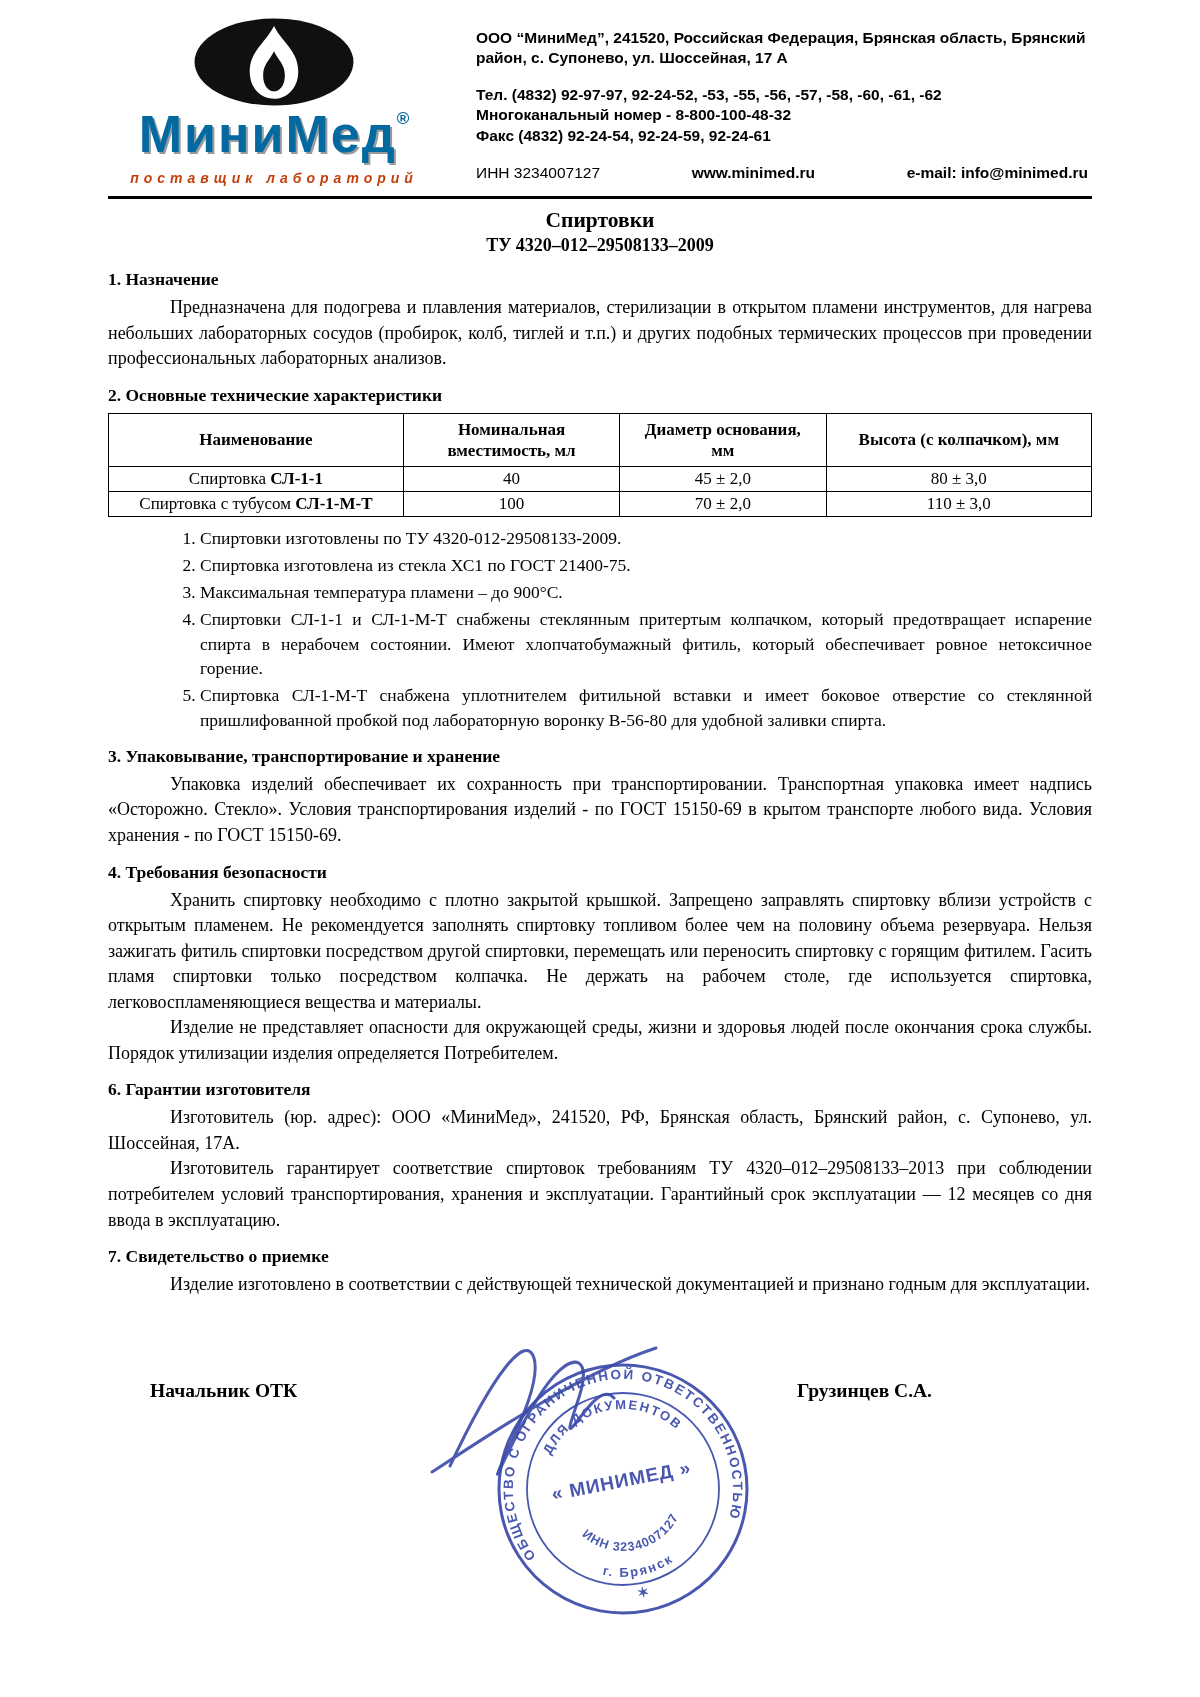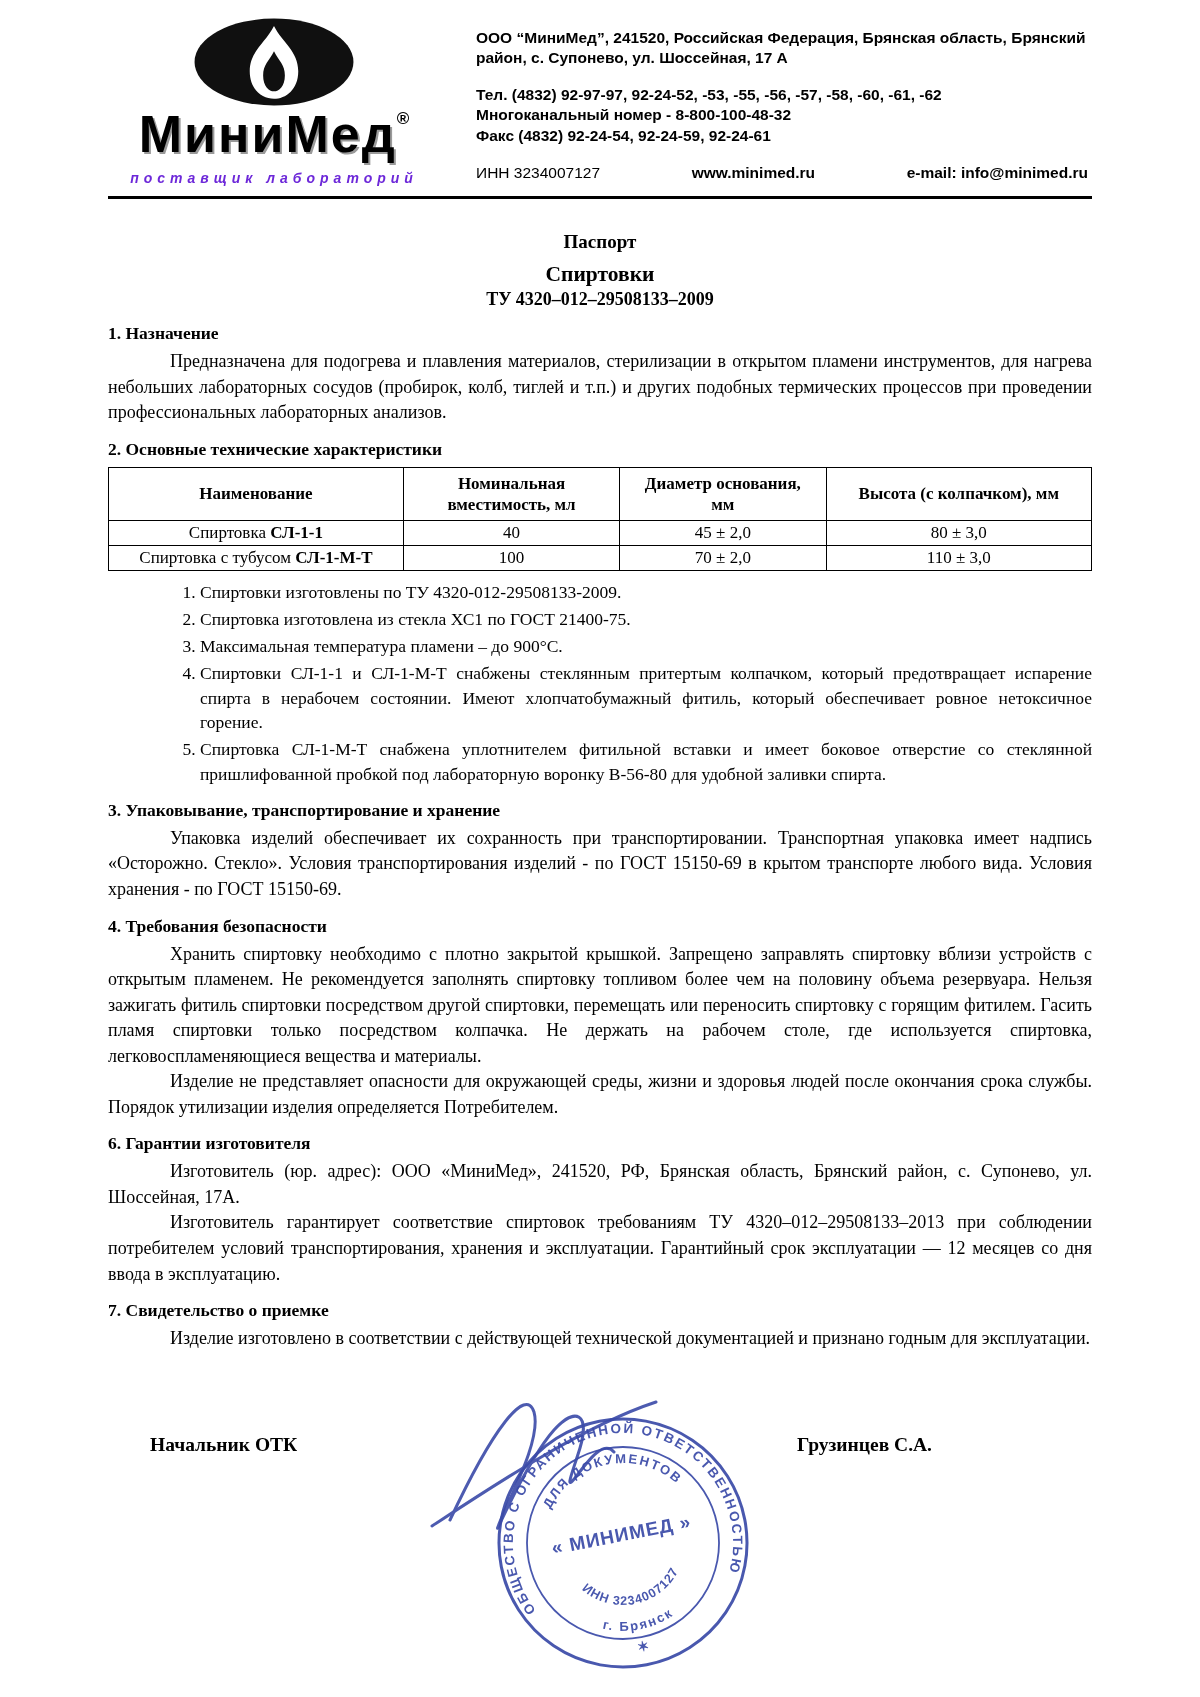--- a/index.html
+++ b/index.html
@@ -4,23 +4,23 @@
 <style>
   * { margin:0; padding:0; box-sizing:border-box; }
   html,body { background:#fff; }
   body { width:1200px; font-family:"Liberation Serif", serif; color:#000; }
   .page { width:1200px; height:1697px; padding:14px 108px 0; background:#fff; position:relative; overflow:hidden; }
 
   
   .header { display:flex; align-items:flex-start; }
   .logo-block { width:332px; text-align:center; padding-top:2px; flex:none; }
   .logo-flame { width:176px; height:92px; display:block; margin:0 auto; }
-  .brand-line { font-family:"Liberation Sans", sans-serif; font-weight:bold; font-size:52px; line-height:1.02; letter-spacing:2px; color:#000000; text-shadow:2px 2px 0 #9a9a9a; white-space:nowrap; }
+  .brand-line { font-family:"Liberation Sans", sans-serif; font-weight:bold; font-size:52px; line-height:1.02; letter-spacing:2px; color:#0369a1; text-shadow:2px 2px 0 #9a9a9a; white-space:nowrap; }
   .reg { font-size:17px; vertical-align:28px; letter-spacing:0; text-shadow:none; }
-  .tagline { font-family:"Liberation Sans", sans-serif; font-weight:bold; font-style:italic; font-size:14px; letter-spacing:5px; margin-top:9px; white-space:nowrap; color:#6d28d9; }
+  .tagline { font-family:"Liberation Sans", sans-serif; font-weight:bold; font-style:italic; font-size:14px; letter-spacing:5px; margin-top:9px; white-space:nowrap; color:#c2410c; }
   .contact-block { font-family:"Liberation Sans", sans-serif; font-weight:bold; font-size:15.5px; line-height:1.3; padding-left:36px; padding-top:14px; flex:1; }
   .contact-block .addr { margin-bottom:17px; }
   .inn-row { display:flex; justify-content:space-between; margin-top:17px; padding-right:4px; }
   .inn-row .inn { font-weight:normal; }
   .rule { height:3px; background:#000; margin-top:10px; }
 
   
   .doc-title   { text-align:center; font-weight:bold; font-size:19px;  margin-top:32px; }
   .doc-product { text-align:center; font-weight:bold; font-size:21.5px; margin-top:9px; }
   .doc-tu      { text-align:center; font-weight:bold; font-size:18px;  margin-top:2px; }
@@ -69,21 +69,20 @@
       <p>Факс (4832) 92-24-54, 92-24-59, 92-24-61</p>
       <div class="inn-row">
         <span class="inn">ИНН 3234007127</span>
         <span>www.minimed.ru</span>
         <span>e-mail: info@minimed.ru</span>
       </div>
     </div>
   </header>
   <div class="rule"></div>
 
-  <div class="doc-title">Паспорт</div>
   <div class="doc-product">Спиртовки</div>
   <div class="doc-tu">ТУ 4320–012–29508133–2009</div>
 
   <div class="sec-heading">1.  Назначение</div>
   <p class="body">Предназначена для подогрева и плавления материалов, стерилизации в открытом пламени инструментов, для нагрева небольших лабораторных сосудов (пробирок, колб, тиглей и т.п.) и других подобных термических процессов при проведении профессиональных лабораторных анализов.</p>
 
   <div class="sec-heading">2.   Основные технические характеристики</div>
   <table class="spec">
     <colgroup>
         <col style="width:30%">

